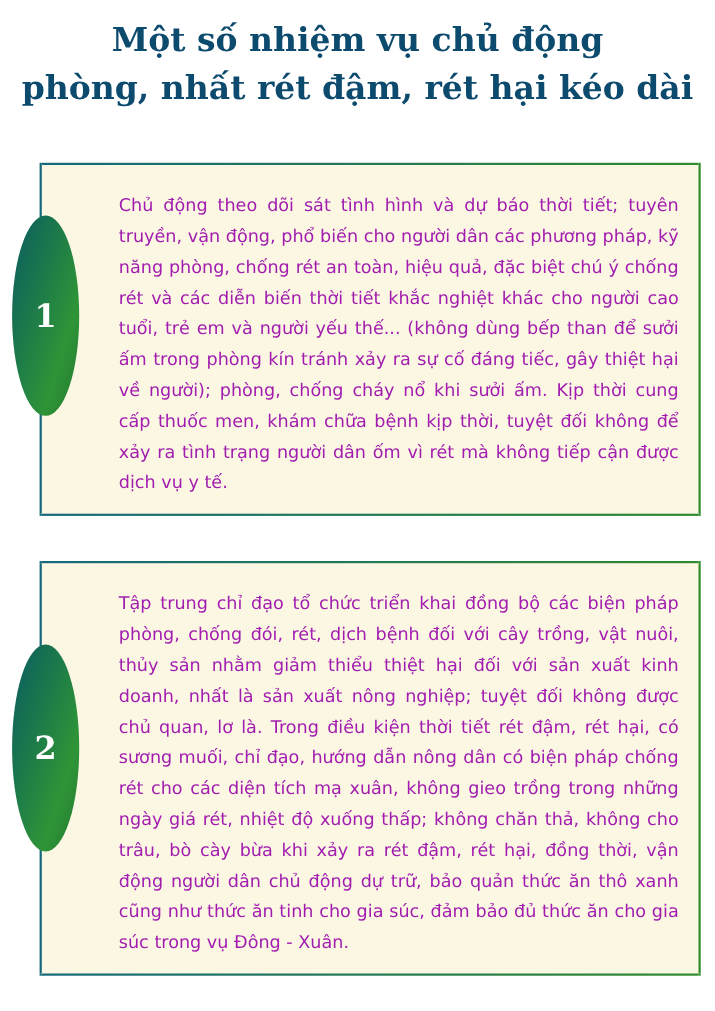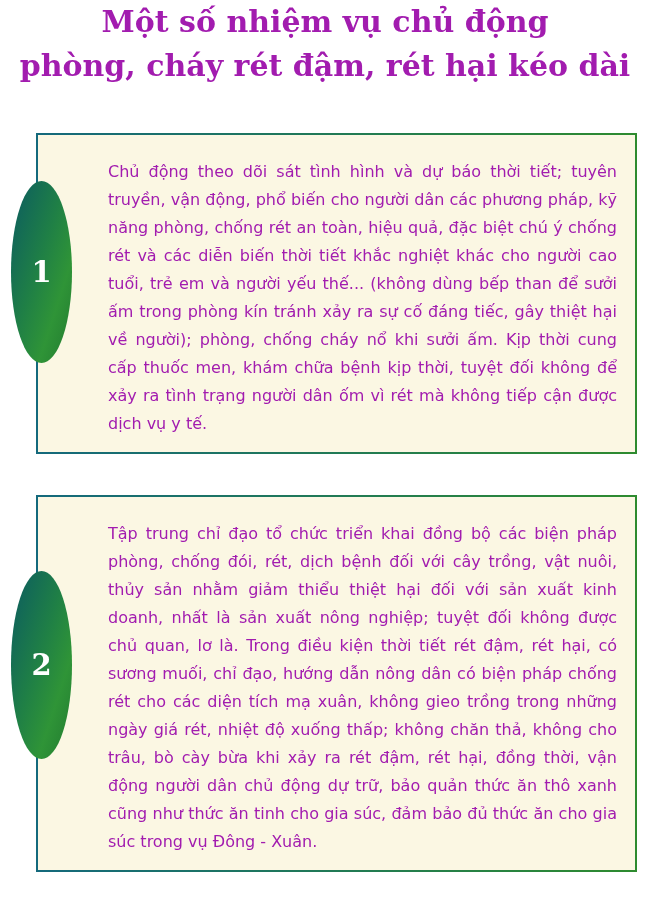--- a/index.html
+++ b/index.html
@@ -12,26 +12,27 @@
     font-family: "DejaVu Sans", sans-serif;
   }
   .page {
     position: relative;
     width: 650px;
     height: 919px;
     background: #ffffff;
   }
   .title {
     margin: 0;
+    padding-top: 15px;
     text-align: center;
     font-family: "DejaVu Serif", "Liberation Serif", serif;
     font-weight: 700;
     font-size: 30px;
     line-height: 44px;
-    color: #a21caf;
+    color: #0c4a6e;
     letter-spacing: 0px;
   }
   .title .line { display: block; }
   .card {
     position: relative;
     box-sizing: border-box;
     margin-left: 36px;
     width: 601px;
     background: #fbf7e3;
     border: 2px solid #1a6e6b;
@@ -64,21 +65,21 @@
     color: #a21caf;
   }
 </style>
 </head>
 <body>
 
 <div class="page">
 
   <h1 class="title">
     <span class="line">Một số nhiệm vụ chủ động</span>
-    <span class="line">phòng, cháy rét đậm, rét hại kéo dài</span>
+    <span class="line">phòng, nhất rét đậm, rét hại kéo dài</span>
   </h1>
 
   <section class="card card-1">
     <div class="badge badge-1">
       <span>1</span>
     </div>
     <p class="card-text">Chủ động theo dõi sát tình hình và dự báo thời tiết; tuyên truyền, vận động, phổ biến cho người dân các phương pháp, kỹ năng phòng, chống rét an toàn, hiệu quả, đặc biệt chú ý chống rét và các diễn biến thời tiết khắc nghiệt khác cho người cao tuổi, trẻ em và người yếu thế... (không dùng bếp than để sưởi ấm trong phòng kín tránh xảy ra sự cố đáng tiếc, gây thiệt hại về người); phòng, chống cháy nổ khi sưởi ấm. Kịp thời cung cấp thuốc men, khám chữa bệnh kịp thời, tuyệt đối không để xảy ra tình trạng người dân ốm vì rét mà không tiếp cận được dịch vụ y tế.</p>
   </section>
 
   <section class="card card-2">

